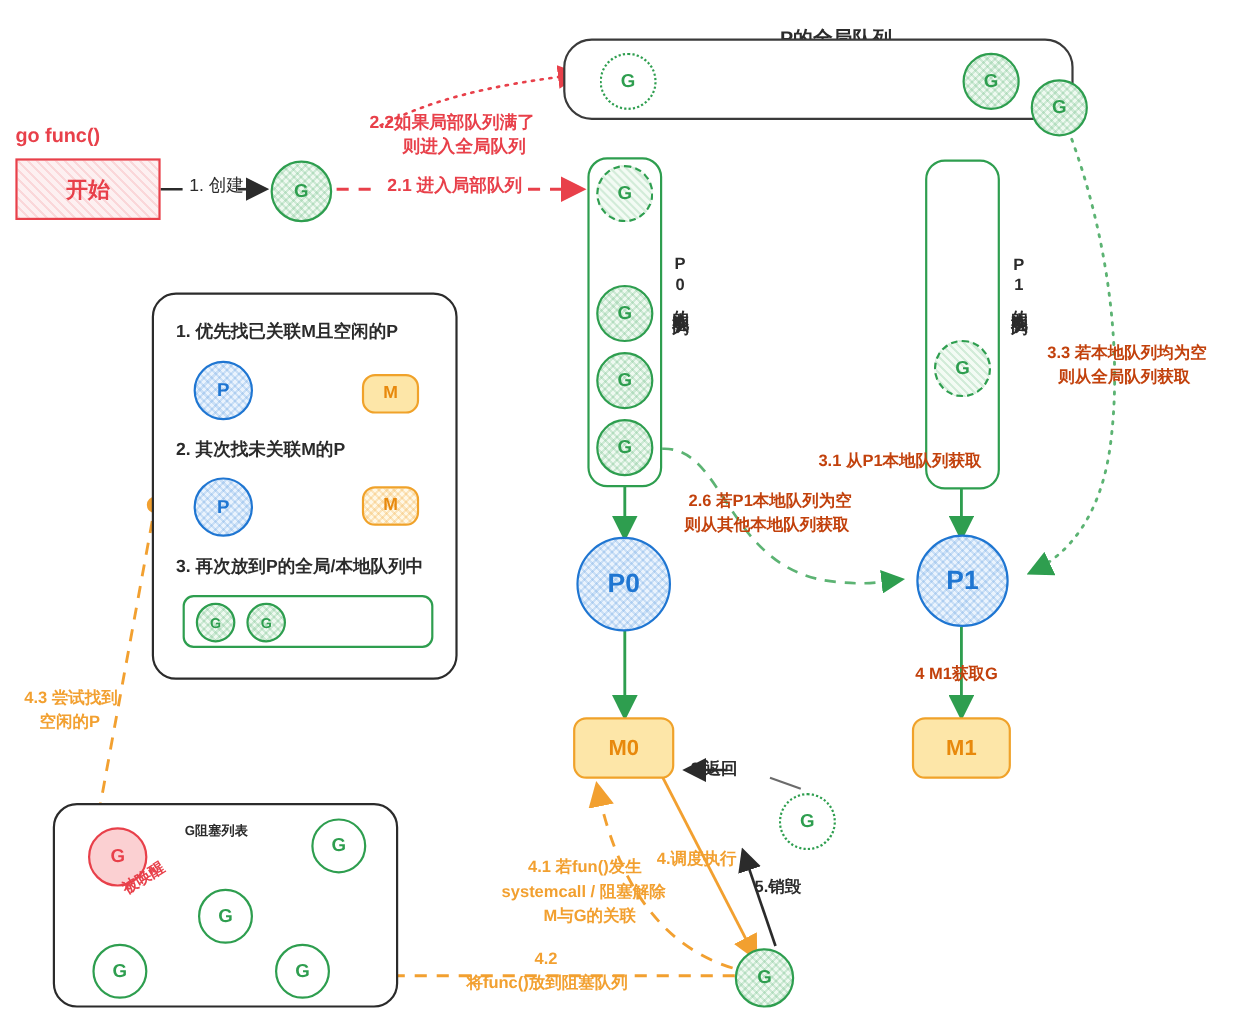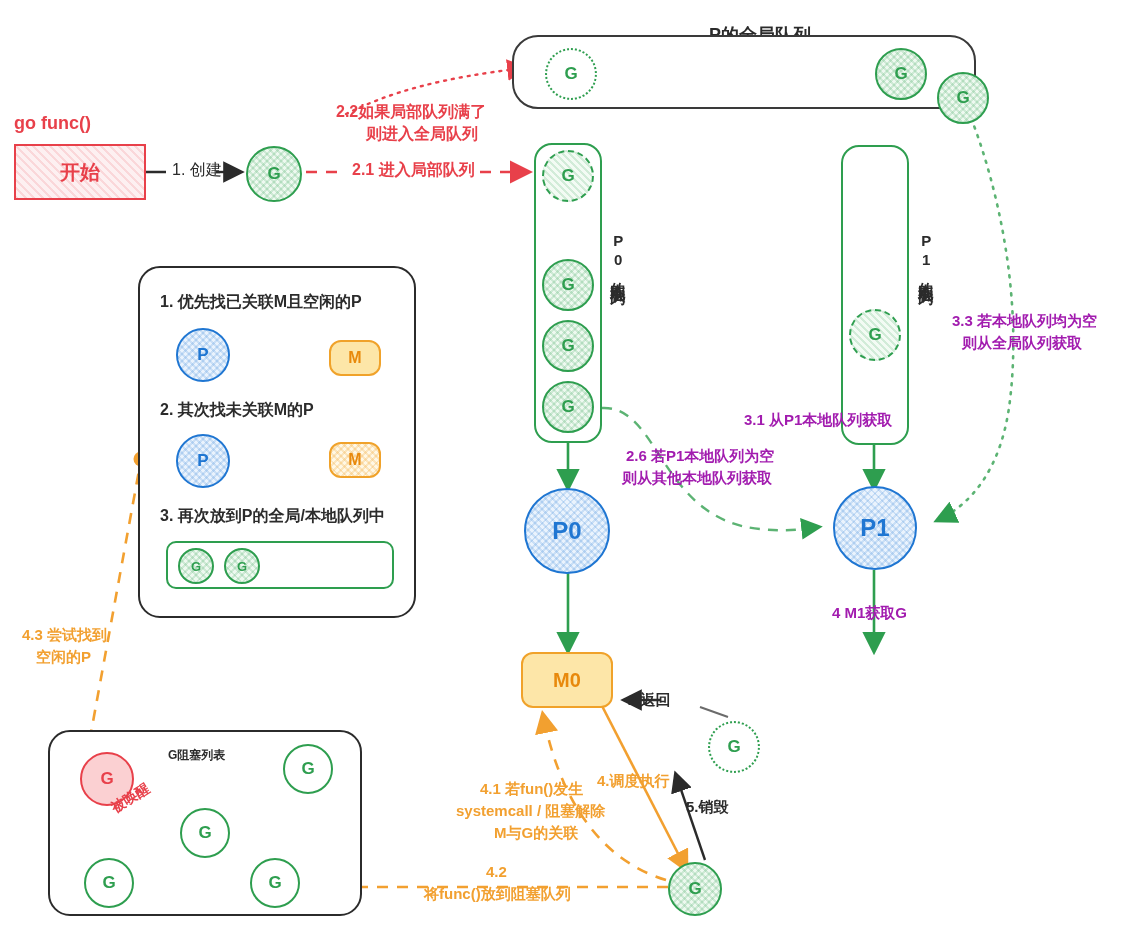--- a/index.html
+++ b/index.html
@@ -1,21 +1,21 @@
 <!DOCTYPE html>
 <html><head>
 <meta charset="utf-8">
 <style>
   html,body{margin:0;padding:0;background:#ffffff;}
   body{font-family:"Liberation Sans",sans-serif;}
   #canvas{position:relative;width:1126px;height:938px;overflow:hidden;background:#fff;}
   .lbl{position:absolute;white-space:pre;line-height:1.25;}
 
   
-  .c-green{color:#a21caf;}
+  .c-green{color:#c2410c;}
   .c-red{color:#e8404a;}
   .c-orange{color:#f2a030;}
   .c-dark{color:#2b2b2b;}
 
   
   .gcirc{position:absolute;border-radius:50%;display:flex;align-items:center;justify-content:center;
          font-weight:bold;color:#2e9e4f;font-size:17px;box-sizing:border-box;}
   .gcirc.filled{background:
       repeating-linear-gradient(45deg,rgba(46,158,79,.17) 0 2px,rgba(0,0,0,0) 2px 5px),
       repeating-linear-gradient(-45deg,rgba(46,158,79,.17) 0 2px,rgba(0,0,0,0) 2px 5px),
@@ -189,20 +189,21 @@
 
   <div class="lbl c-green" style="left:744px;top:411px;font-size:15px;font-weight:bold;">3.1 从P1本地队列获取</div>
 
   <div class="lbl c-green" style="left:626px;top:447px;font-size:15px;font-weight:bold;">2.6 若P1本地队列为空</div>
   <div class="lbl c-green" style="left:622px;top:469px;font-size:15px;font-weight:bold;">则从其他本地队列获取</div>
 
   <div class="pcirc" style="left:524px;top:488px;width:86px;height:86px;font-size:24px;">P0</div>
   <div class="pcirc" style="left:833px;top:486px;width:84px;height:84px;font-size:24px;">P1</div>
 
   <div class="mbox" style="left:521px;top:652px;width:92px;height:56px;font-size:20px;">M0</div>
+  <div class="mbox" style="left:829px;top:652px;width:90px;height:56px;font-size:20px;">M1</div>
 
   <div class="lbl c-green" style="left:832px;top:604px;font-size:15px;font-weight:bold;">4 M1获取G</div>
 
   <div class="gcirc filled" style="left:668px;top:862px;width:54px;height:54px;">G</div>
   <div class="gcirc dotted" style="left:708px;top:721px;width:52px;height:52px;">G</div>
 
   <div class="lbl c-dark" style="left:628px;top:691px;font-size:15px;font-weight:bold;">2.返回</div>
   <div class="lbl c-dark" style="left:686px;top:798px;font-size:15px;font-weight:bold;">5.销毁</div>
   <div class="lbl c-orange" style="left:597px;top:772px;font-size:15px;font-weight:bold;">4.调度执行</div>
 

